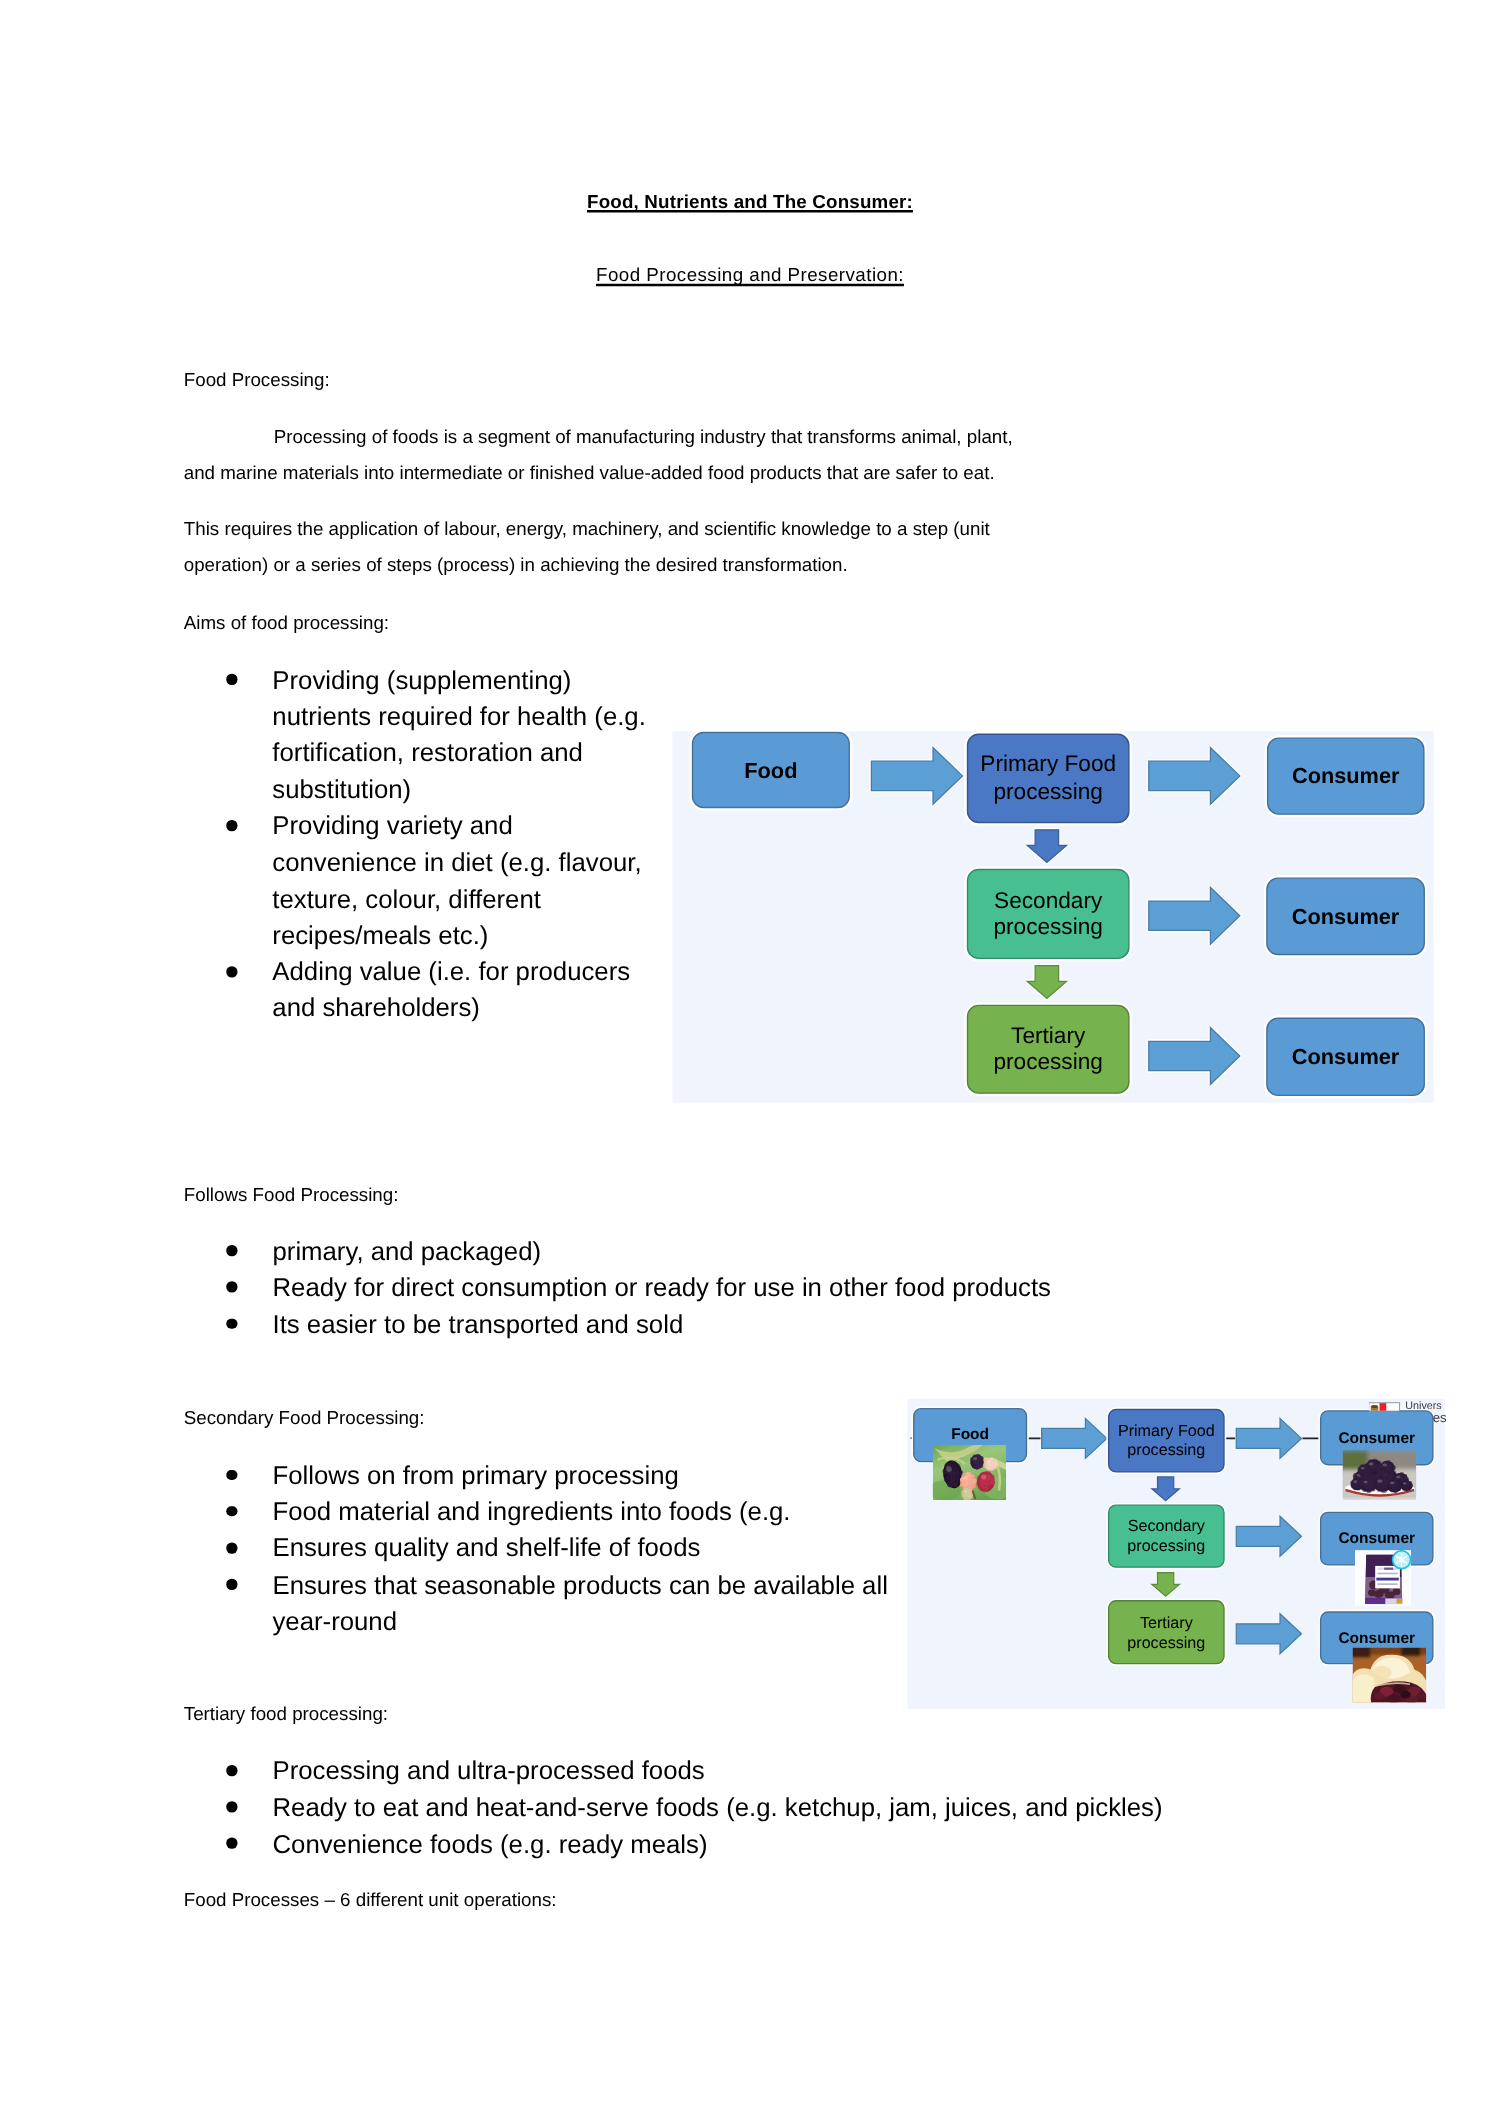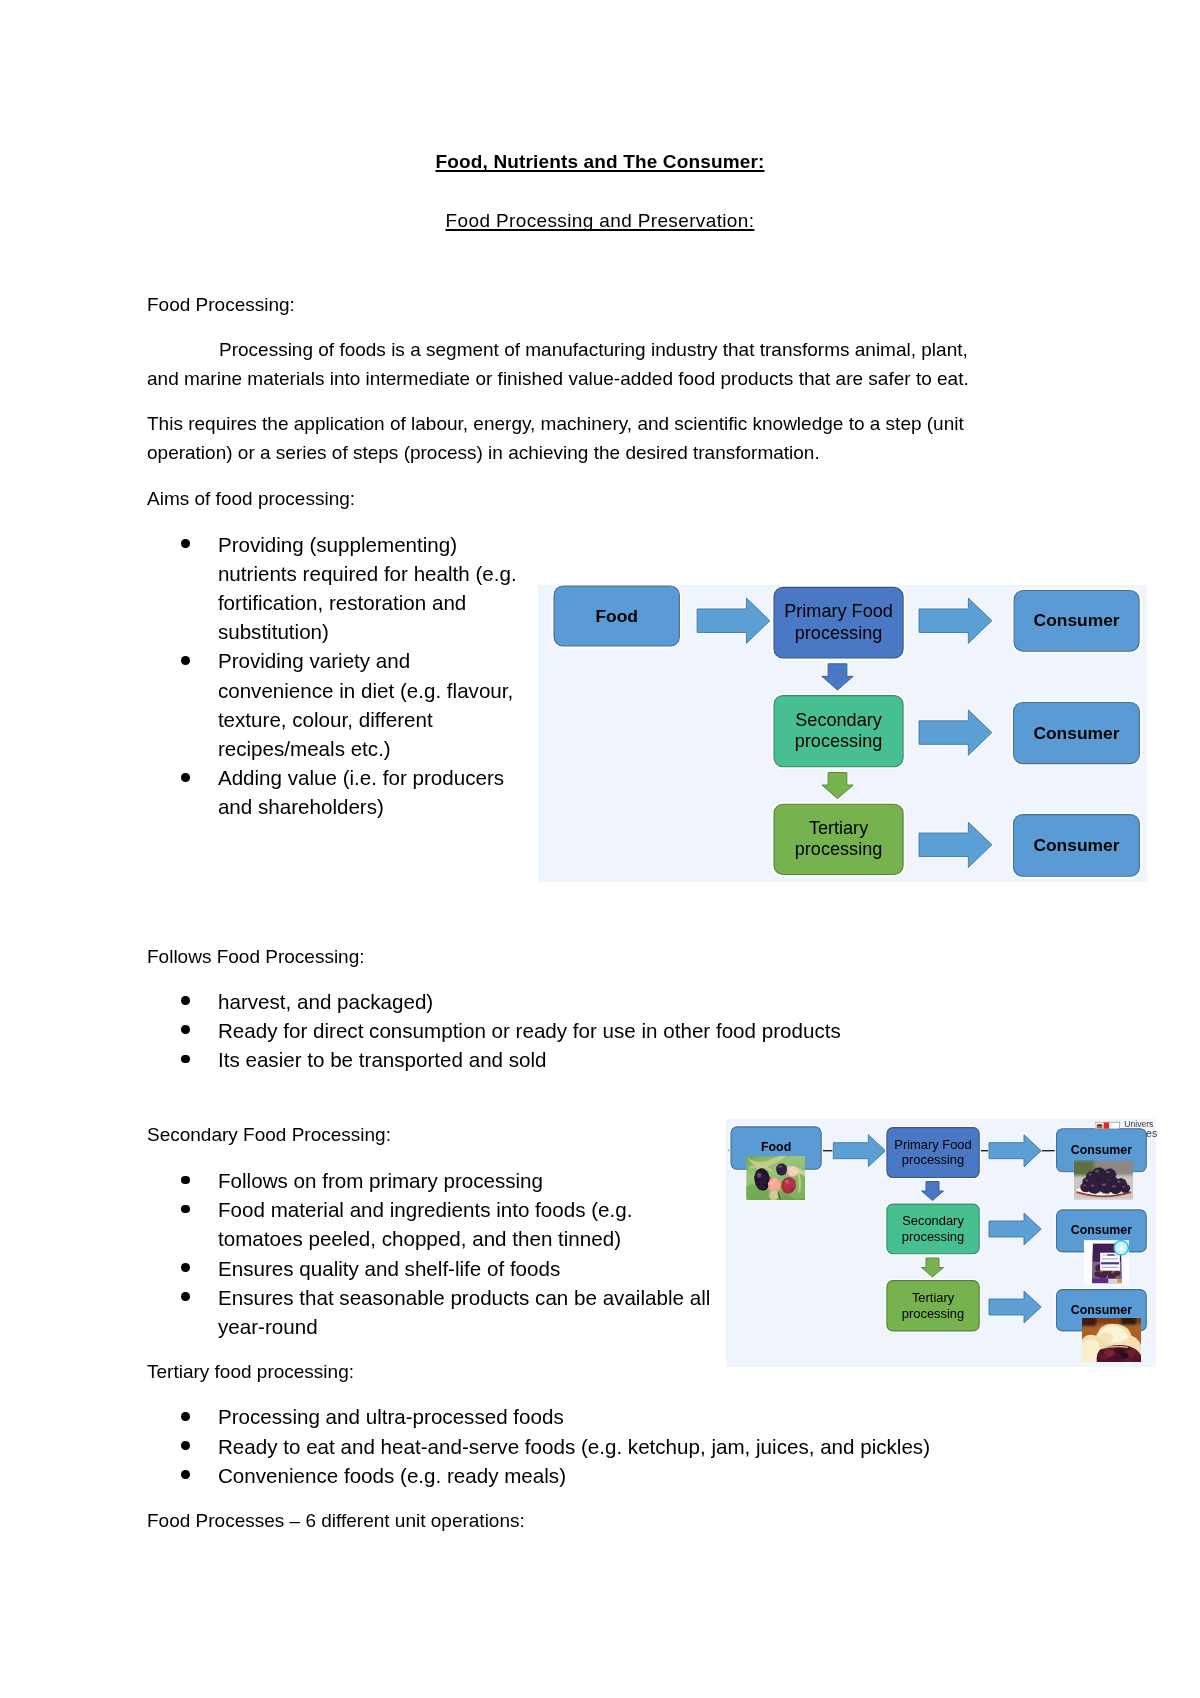--- a/index.html
+++ b/index.html
@@ -10,21 +10,21 @@
     background:#ffffff;
     font-family:"Liberation Sans", sans-serif;
     color:#000000;
     position:relative;
     overflow:hidden;
     -webkit-font-smoothing:antialiased;
   }
   .page { position:relative; width:1200px; height:1698px; }
 
   
-  .tx { position:absolute; font-size:19px; line-height:29.2px; }
+  .tx { position:absolute; font-size:15px; line-height:29.2px; }
   .center { text-align:center; }
   .b { font-weight:bold; }
   .uline { text-decoration:underline; text-underline-offset:1.6px; text-decoration-thickness:1.7px; text-decoration-skip-ink:none; }
 
   
   .bl { position:absolute; font-size:20.6px; line-height:29.2px; }
   .bli { position:relative; padding-left:33px; }
   .bullet { position:absolute; left:-3.6px; top:9.7px;
             width:8.7px; height:8.7px; border-radius:50%; background:#000; }
   .bltext { display:block; white-space:pre; }
@@ -77,42 +77,41 @@
         <span class="bullet"></span>
         <span class="bltext">Adding value (i.e. for producers</span>
         <span class="bltext">and shareholders)</span>
       </div>
     </div>
 
   <div class="tx" style="left:147px; top:941.5px; width:906px;">Follows Food Processing:</div>
   <div class="bl" style="left:185px; top:986.6px;">
       <div class="bli">
         <span class="bullet"></span>
-        <span class="bltext">harvest, and packaged)</span>
+        <span class="bltext">primary, and packaged)</span>
       </div>
       <div class="bli">
         <span class="bullet"></span>
         <span class="bltext">Ready for direct consumption or ready for use in other food products</span>
       </div>
       <div class="bli">
         <span class="bullet"></span>
         <span class="bltext">Its easier to be transported and sold</span>
       </div>
     </div>
 
   <div class="tx" style="left:147px; top:1120.1px; width:906px;">Secondary Food Processing:</div>
   <div class="bl" style="left:185px; top:1165.9px;">
       <div class="bli">
         <span class="bullet"></span>
         <span class="bltext">Follows on from primary processing</span>
       </div>
       <div class="bli">
         <span class="bullet"></span>
         <span class="bltext">Food material and ingredients into foods (e.g.</span>
-        <span class="bltext">tomatoes peeled, chopped, and then tinned)</span>
       </div>
       <div class="bli">
         <span class="bullet"></span>
         <span class="bltext">Ensures quality and shelf-life of foods</span>
       </div>
       <div class="bli">
         <span class="bullet"></span>
         <span class="bltext">Ensures that seasonable products can be available all</span>
         <span class="bltext">year-round</span>
       </div>

